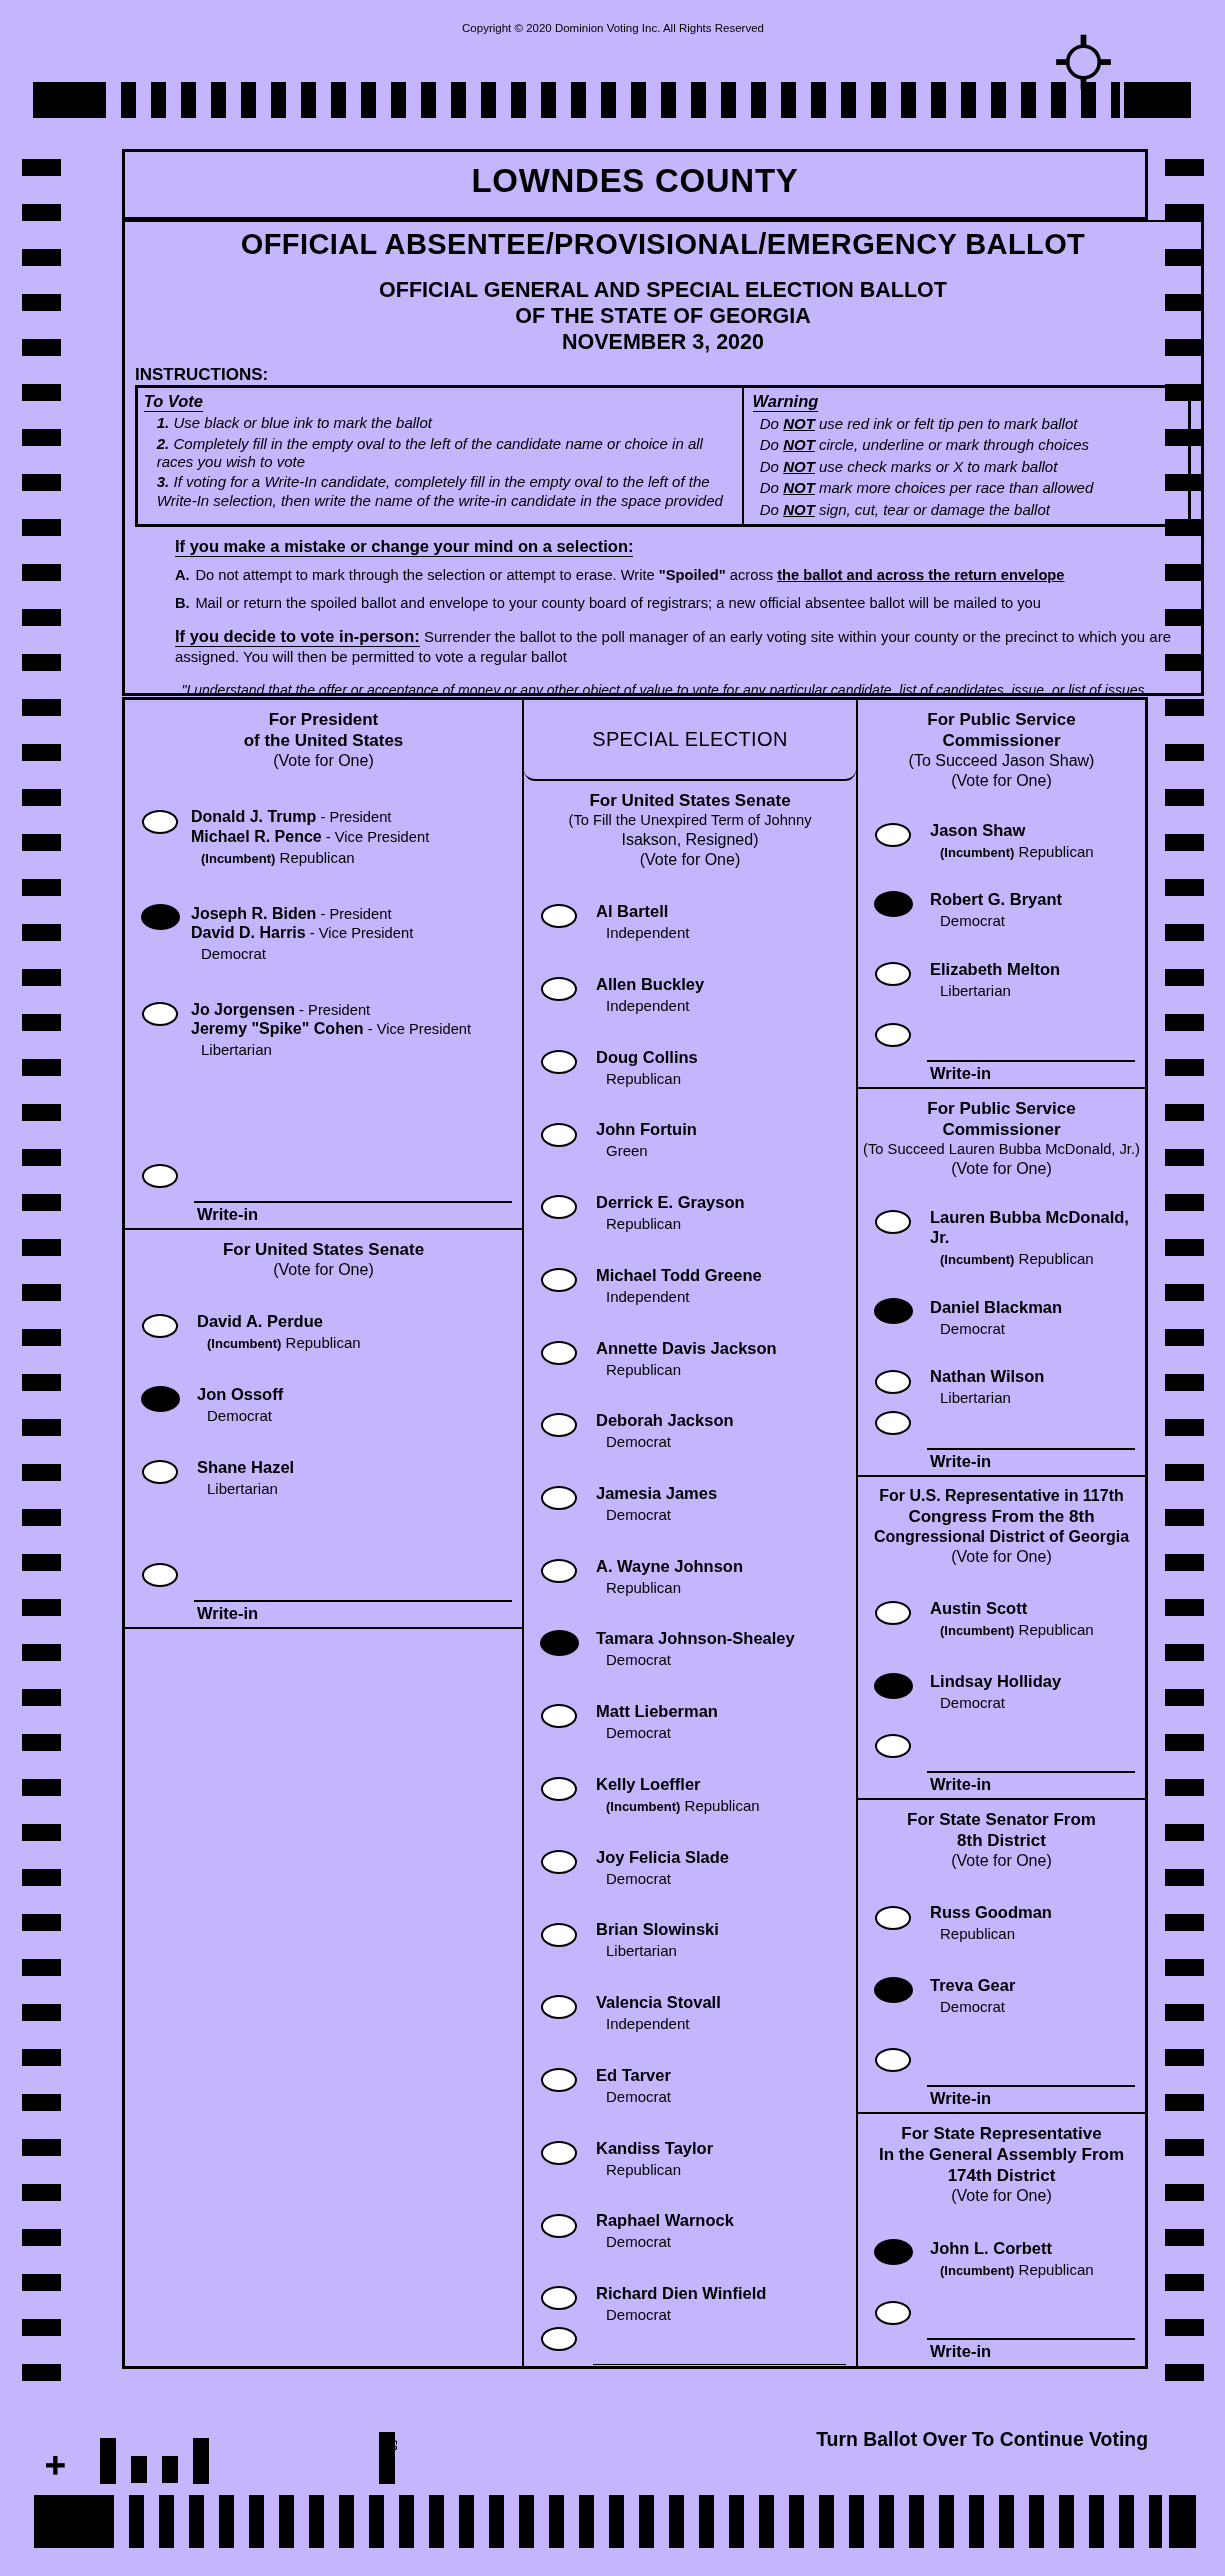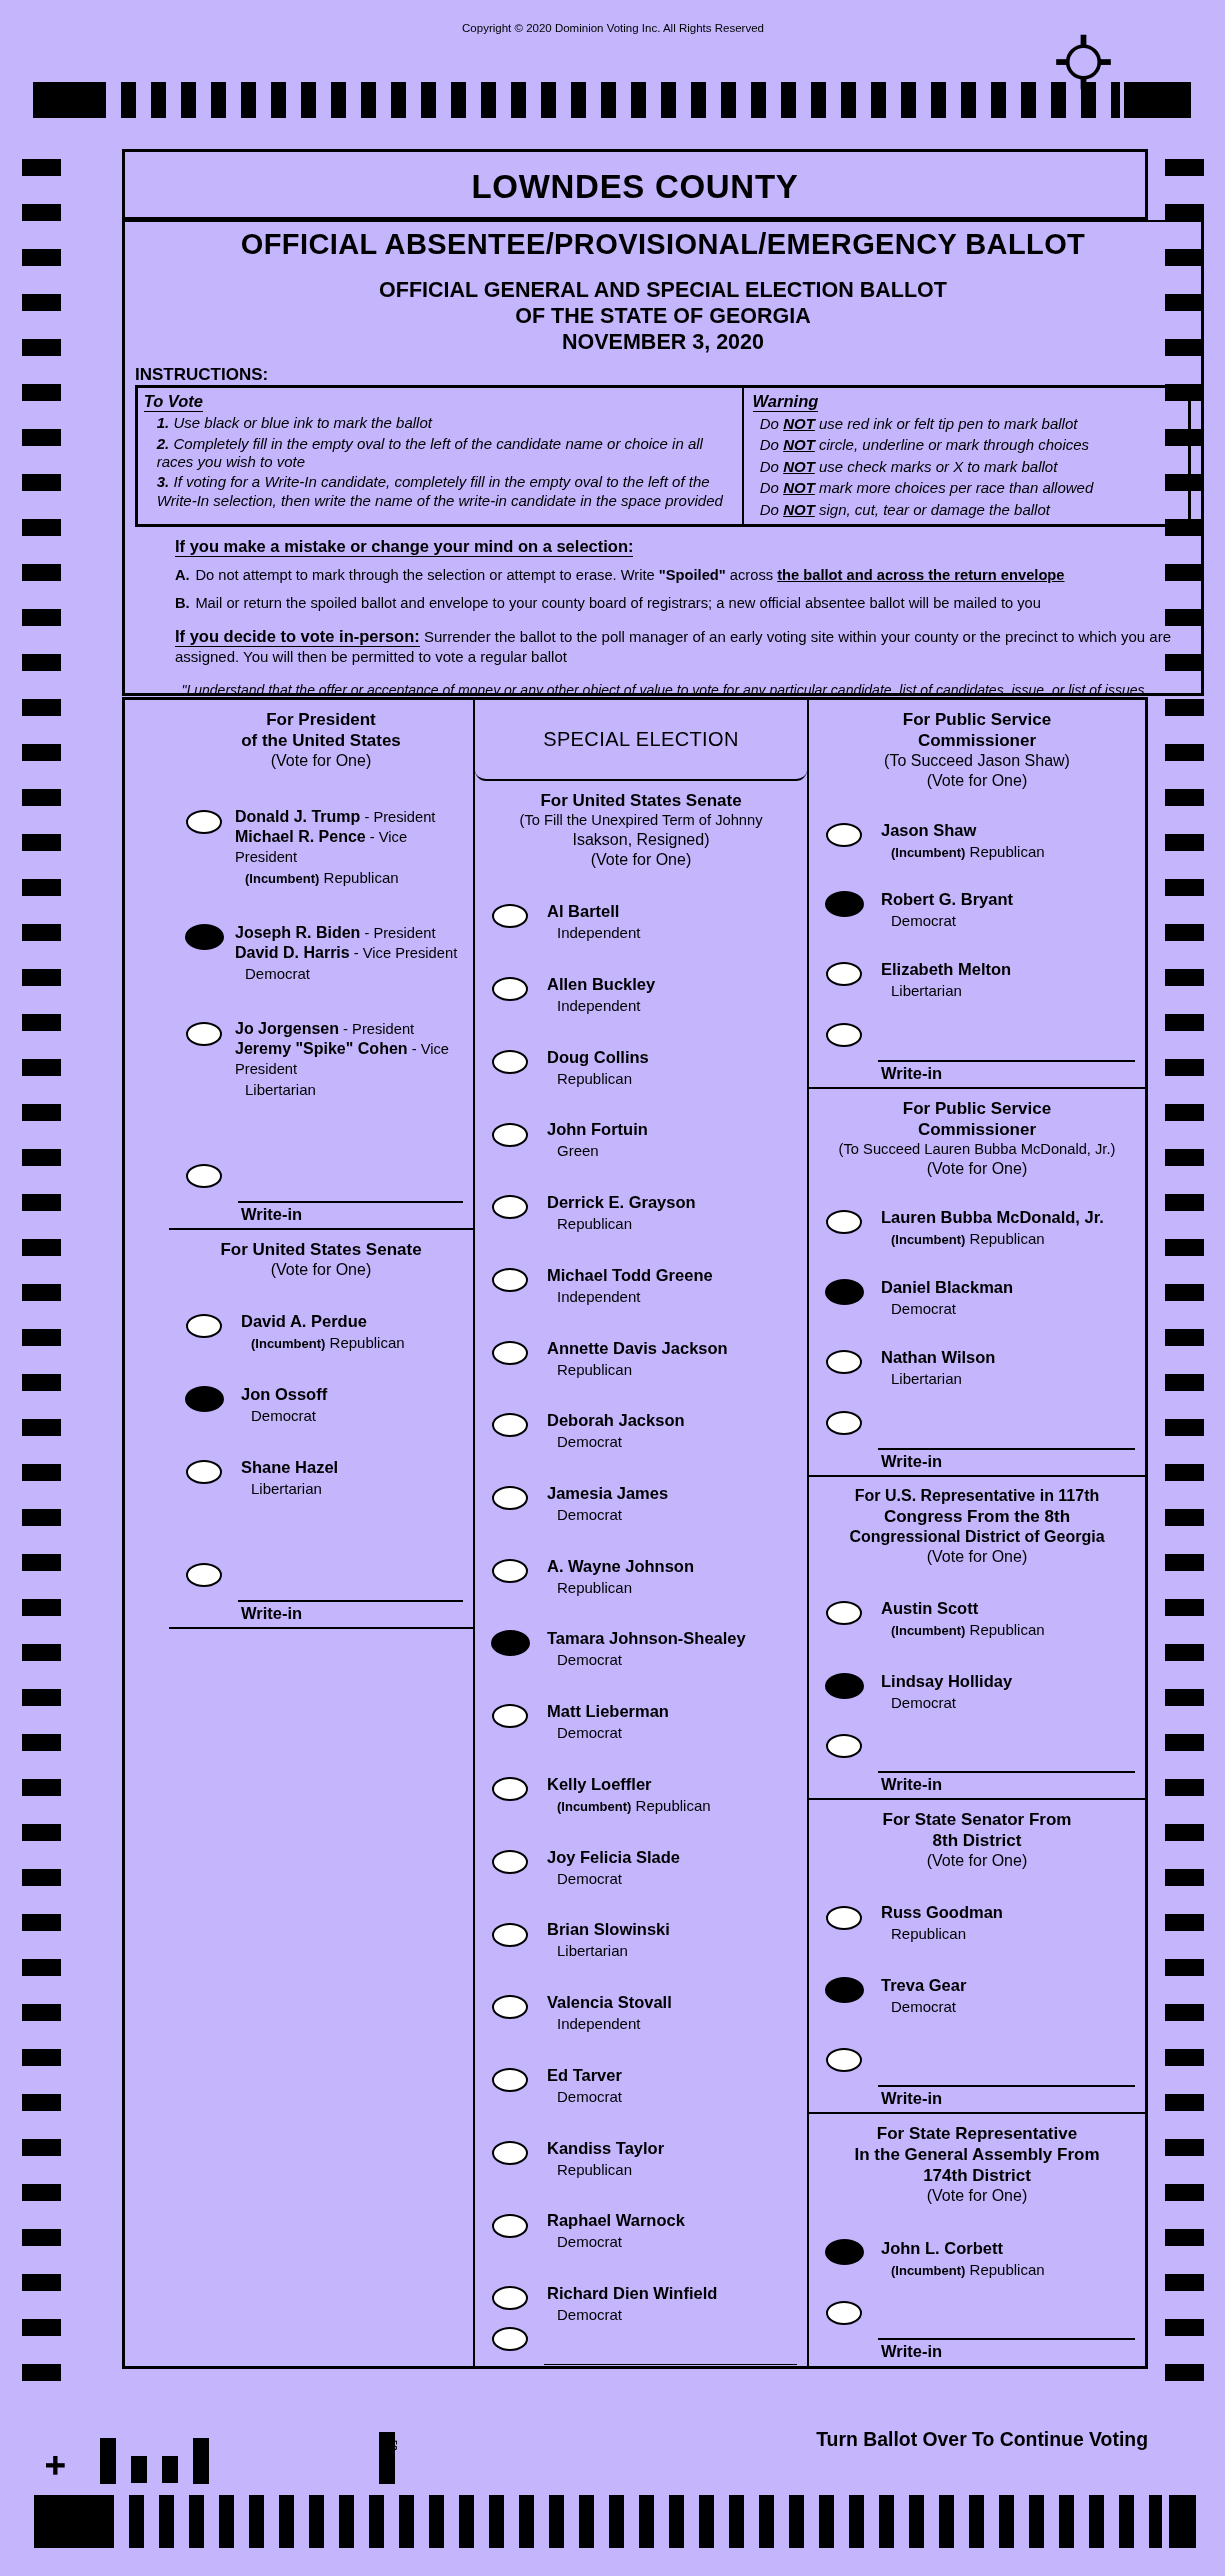--- a/index.html
+++ b/index.html
@@ -15,21 +15,21 @@
   .bar { position:absolute; background:#000; }
 
   .copyright { position:absolute; top:21.5px; left:0; width:100%; text-align:center; font-size:11.5px; }
 
   .reg-mark { position:absolute; left:1049px; top:29px; }
   .plus-mark { position:absolute; left:46px; top:2456px; }
 
   
   .boxA { position:absolute; left:122px; top:149px; width:1026px; height:71px;
           border:3.6px solid #000; text-align:center; overflow:hidden; }
-  .county { font-size:33px; font-weight:bold; margin-top:16px; letter-spacing:0.7px; }
+  .county { font-size:33px; font-weight:bold; margin-top:10px; letter-spacing:0.7px; }
   .precincts { font-size:17px; font-weight:bold; margin-top:2.2px; }
 
   .boxB { position:absolute; left:122px; top:220px; width:1082px; height:476px;
           border:3.6px solid #000; border-top:2.2px solid #000; overflow:hidden; padding:0 10px; }
   .ballot-type { font-size:29px; font-weight:bold; text-align:center; margin-top:5.7px; letter-spacing:0.4px; }
   .title-line { font-size:21.5px; font-weight:bold; text-align:center; line-height:1.22; }
   .title-gap { margin-top:16px; }
   .instr-label { font-size:17px; font-weight:bold; margin-top:10px; }
 
   .vote-box { border:3.6px solid #000; margin-top:0; display:flex;font-style:italic; }
@@ -46,21 +46,21 @@
   .blab { font-weight:bold; margin-right:5.7px; }
   .bold { font-weight:bold; }
   .ul { text-decoration:underline; }
   .inperson { margin-top:14.3px; padding-left:40px; padding-right:11.5px; font-size:15px; line-height:1.35; }
   .pledge { margin-top:13px; text-align:center; font-style:italic; font-size:14px; line-height:1.3; padding:0 18.7px; }
 
   
   .grid { position:absolute; left:122px; top:697px; width:1026px; height:1672px;
           border:3.6px solid #000; display:flex; }
   .col { height:100%; overflow:hidden; display:flex; flex-direction:column; }
-  .col1 { width:350px; border-right:2.9px solid #000;padding-left:44px; }
+  .col1 { width:399px; border-right:2.9px solid #000; }
   .col2 { width:334px; border-right:2.9px solid #000; }
   .col3 { flex:1; }
   .banner { height:81px; border-bottom:2.9px solid #000; display:flex; align-items:center; justify-content:center;
             font-weight:normal; font-size:20px; letter-spacing:0.4px;border-radius:11px; }
   .contest { display:flex; flex-direction:column; border-bottom:2.9px solid #000; padding-top:8.6px; overflow:hidden; flex:none; }
   .contest.last { border-bottom:none; }
   .c-title { font-weight:bold; font-size:17px; line-height:1.25; text-align:center; }
   .c-title.sm { font-size:16px; }
   .c-sub { font-size:16px; line-height:1.27; text-align:center; }
   .c-sub.sm { font-size:14.7px; }

